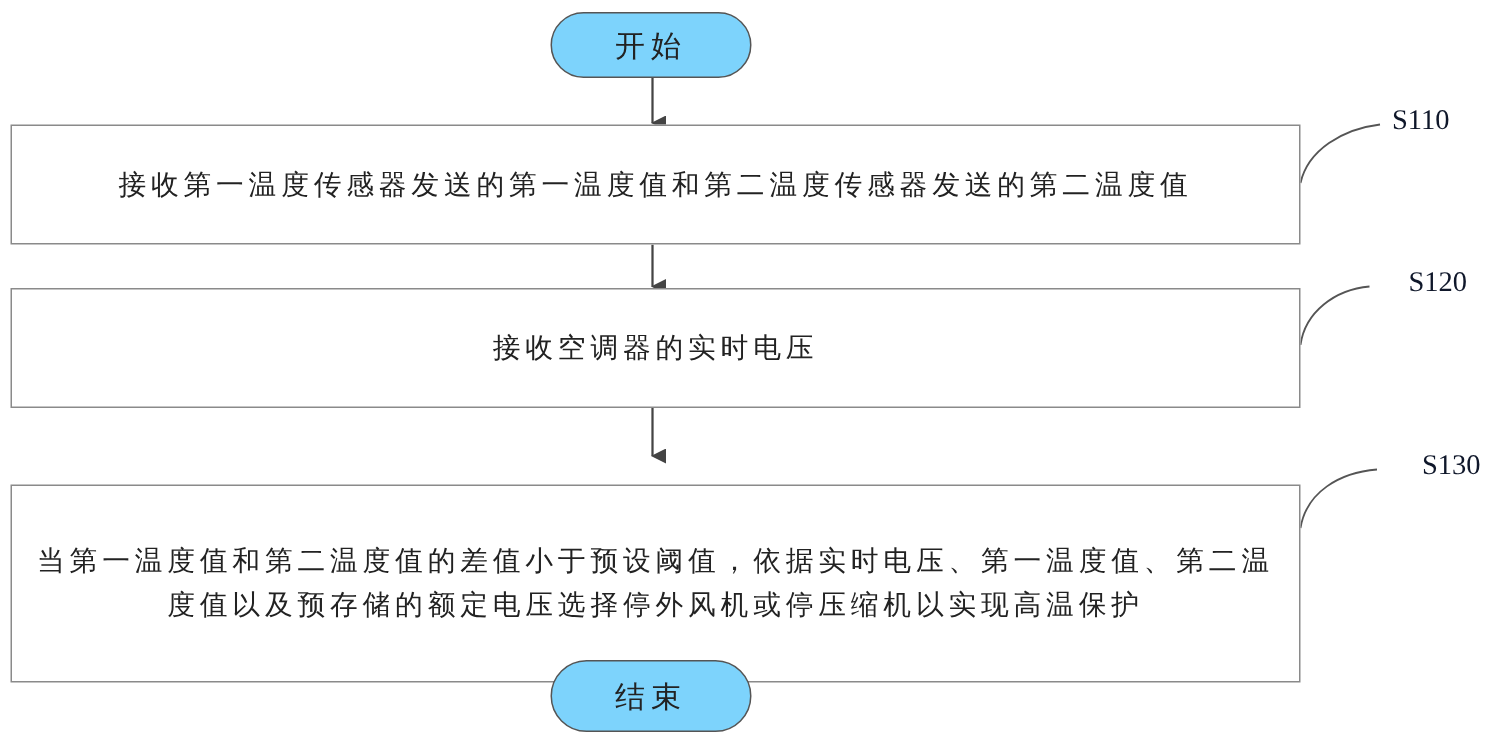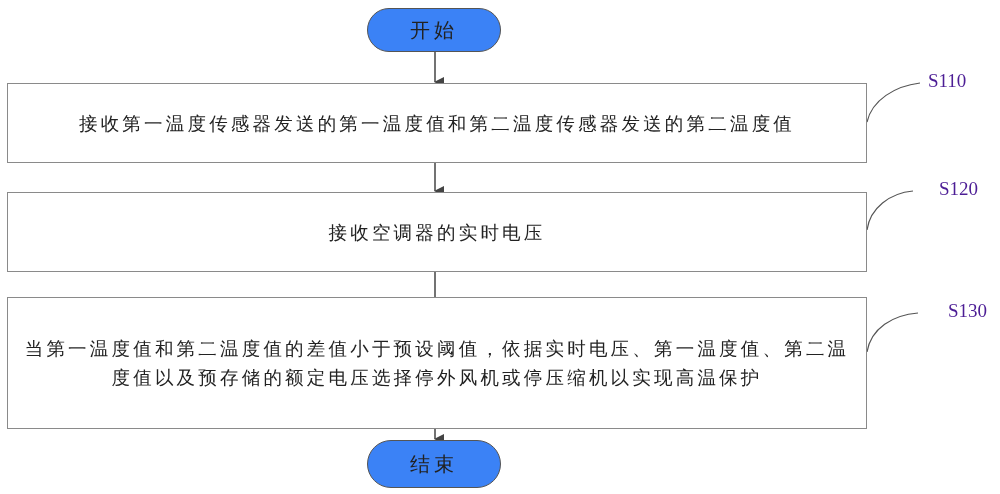--- a/index.html
+++ b/index.html
@@ -1,26 +1,26 @@
 <!DOCTYPE html>
 <html><head>
 <meta charset="utf-8">
 <style>
   html, body { margin:0; padding:0; background:#ffffff; }
   body { width:1000px; height:494px; position:relative; overflow:hidden;
          font-family: "DejaVu Serif", "Liberation Serif", serif; color:#222; }
   .terminator { position:absolute; border:1.5px solid #555; border-radius:24px;
                 display:flex; align-items:center; justify-content:center;
-                font-size:20px; letter-spacing:4px; background:#3b82f6; box-sizing:border-box; }
+                font-size:20px; letter-spacing:4px; background:#7dd3fc; box-sizing:border-box; }
   .box { position:absolute; left:7px; width:860px; border:1.5px solid #8a8a8a;
          box-sizing:border-box; background:#fff; display:flex; align-items:center;
          justify-content:center; text-align:center; font-size:18.5px; line-height:29px;
          letter-spacing:3.2px; padding:0 12px; }
   .box .txt { display:block; }
-  .label { position:absolute; font-size:19px; font-family:"Liberation Serif","DejaVu Serif",serif; color:#4c1d95; }
+  .label { position:absolute; font-size:19px; font-family:"Liberation Serif","DejaVu Serif",serif; color:#0f172a; }
   svg.conn { position:absolute; left:0; top:0; pointer-events:none; }
 </style>
 </head>
 <body>
 
 <svg class="conn" width="1000" height="494">
   <defs>
     <marker id="arr" markerWidth="10" markerHeight="10" refX="5" refY="9" orient="auto" markerUnits="userSpaceOnUse">
       <path d="M0,0 L10,0 L5,10 Z" fill="#444"></path>
     </marker>
@@ -49,20 +49,20 @@
 <div class="box" style="top:83px; height:80px;">
   <span class="txt">接收第一温度传感器发送的第一温度值和第二温度传感器发送的第二温度值</span>
 </div>
 <div class="label" style="left:928px; top:70px;">S110</div>
 
 <div class="box" style="top:192px; height:80px;">
   <span class="txt">接收空调器的实时电压</span>
 </div>
 <div class="label" style="left:918px; top:178px;margin-left:21px;">S120</div>
 
-<div class="box" style="top:297px; height:132px;">
+<div class="box" style="top:323px; height:132px;">
   <span class="txt">当第一温度值和第二温度值的差值小于预设阈值，依据实时电压、第一温度值、第二温度值以及预存储的额定电压选择停外风机或停压缩机以实现高温保护</span>
 </div>
 <div class="label" style="left:938px; top:300px;margin-left:10px;">S130</div>
 
 <div class="terminator" style="left:367px; top:440px; width:134px; height:48px;text-align:right;">
   <span>结束</span>
 </div>
 
 </body></html>

